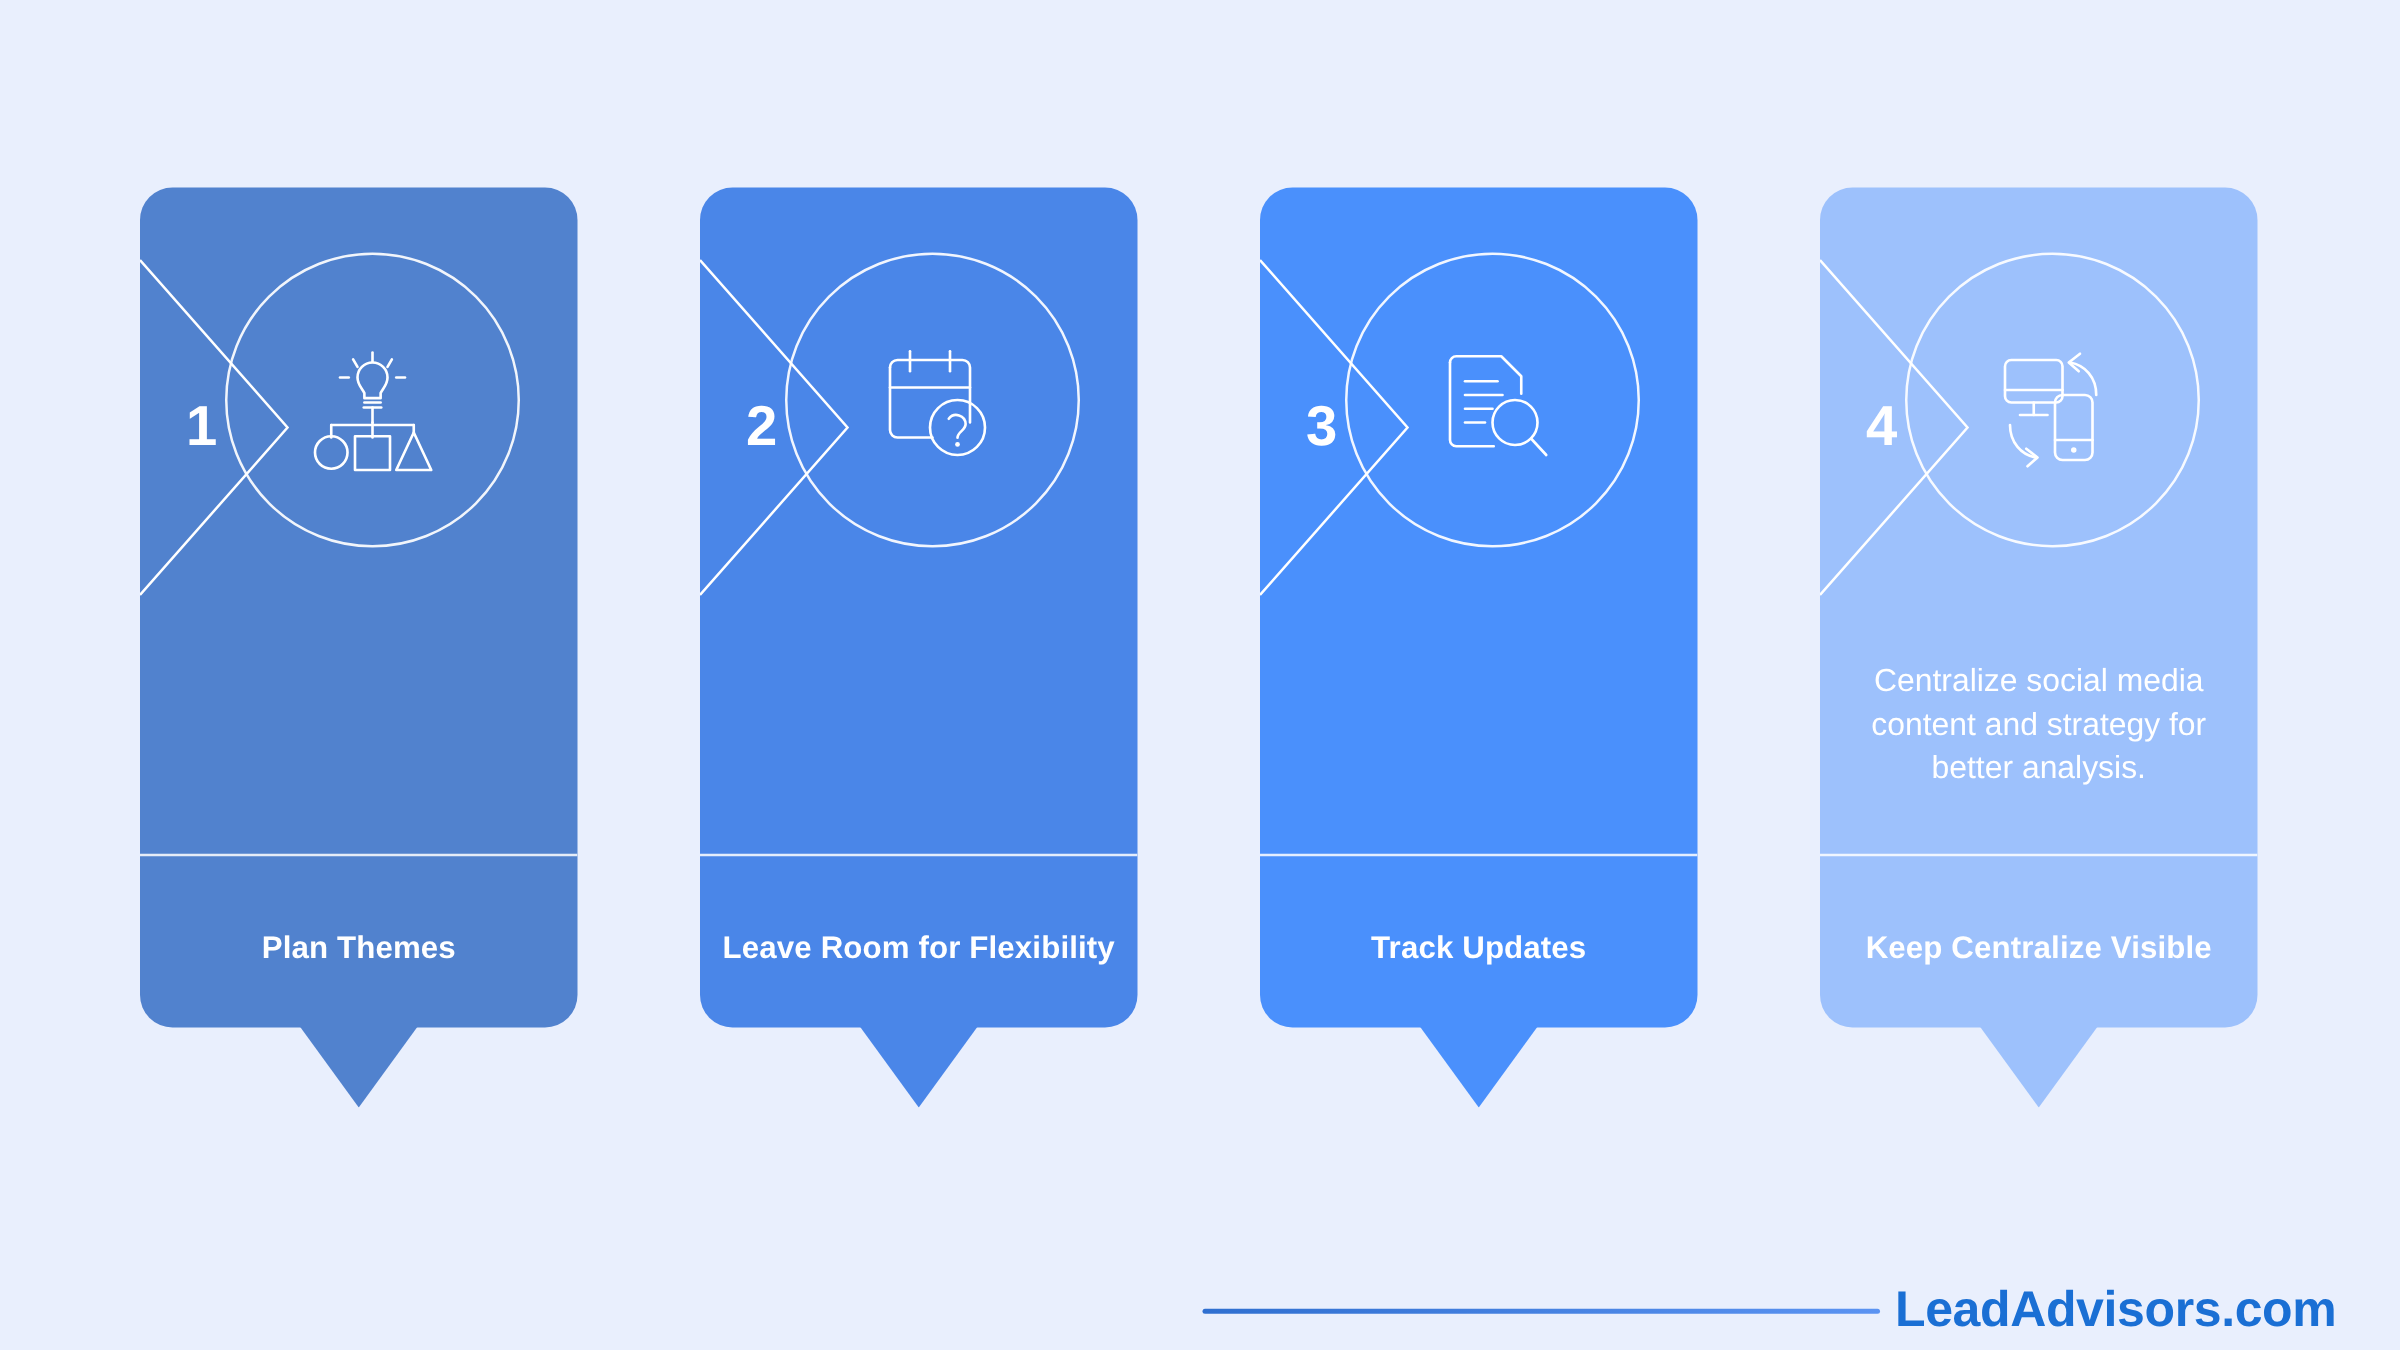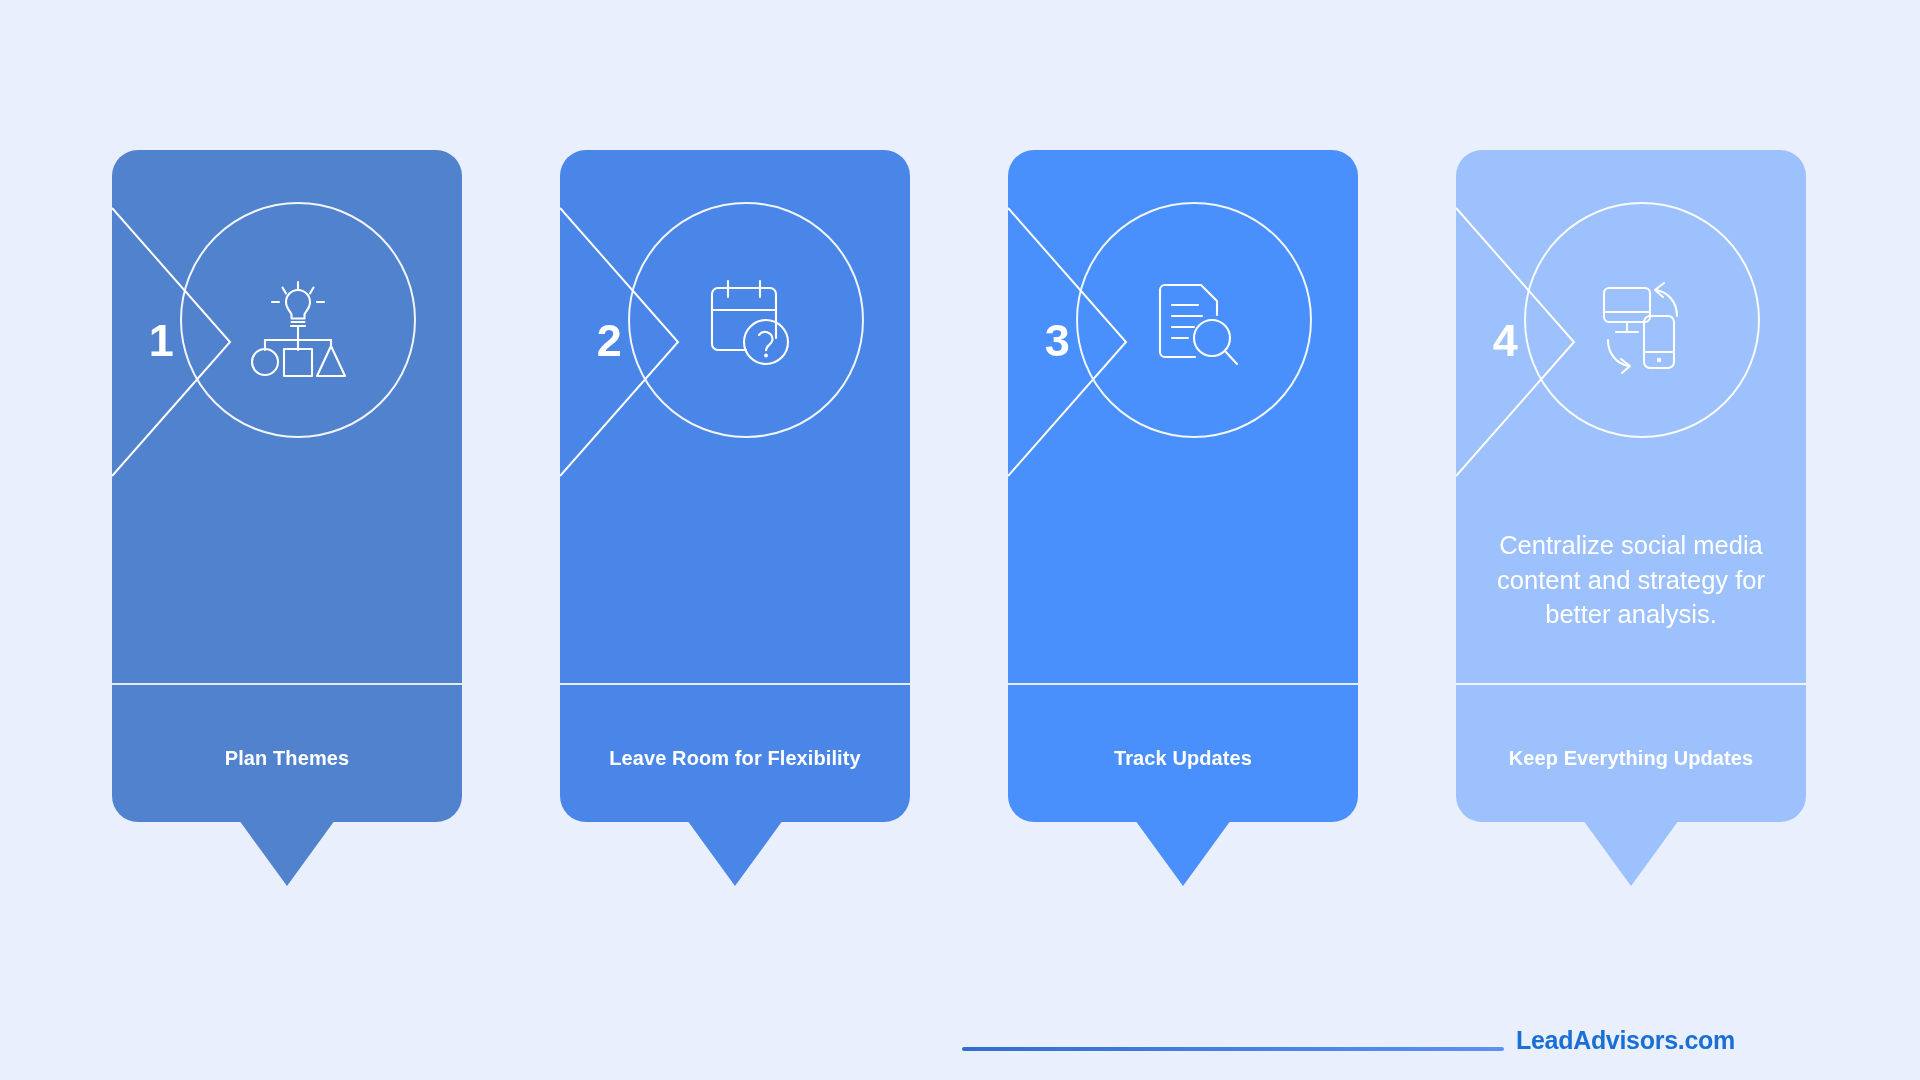--- a/index.html
+++ b/index.html
@@ -129,21 +129,21 @@
   .label {
     position: absolute;
     left: 14px;
     right: 14px;
     top: 545px;
     height: 127px;
     display: flex;
     align-items: center;
     justify-content: center;
     color: #ffffff;
-    font-size: 20px;
+    font-size: 25px;
     font-weight: 700;
     line-height: 1.26;
     letter-spacing: 0.1px;
   }
 
   
   .pointer {
     position: absolute;
     left: 50%;
     top: 670px;
@@ -160,21 +160,21 @@
     width: 542px;
     height: 4px;
     border-radius: 2px;
     background: linear-gradient(90deg, #2f6fd0 0%, #5b93f2 100%);
   }
 
   .footer-logo {
     position: absolute;
     left: 1516px;
     top: 1026px;
-    font-size: 25px;
+    font-size: 40px;
     font-weight: 700;
     color: #1a6fd4;
     letter-spacing: -0.3px;
     white-space: nowrap;
   }
 </style>
 </head>
 <body>
 
 <div id="stage">
@@ -342,21 +342,21 @@
               <path d="M82 23 L73 30 L81 37"></path>
 
               <path d="M26 80 C26 94 35 104 47 106"></path>
               <path d="M39 99 L48 106 L40 113"></path>
             </svg>
           </div>
         </div>
 
         <div class="desc">Centralize social media content and strategy for better analysis.</div>
         <div class="divider"></div>
-        <div class="label">Keep Everything Updates</div>
+        <div class="label">Keep Centralize Visible</div>
       </div>
 
       <div class="pointer">
         <svg viewBox="0 0 96 66" preserveAspectRatio="none">
           <path d="M0 0 L96 0 L48 66 Z" fill="#9dc1fc"></path>
         </svg>
       </div>
     </div>
 
   </div>

